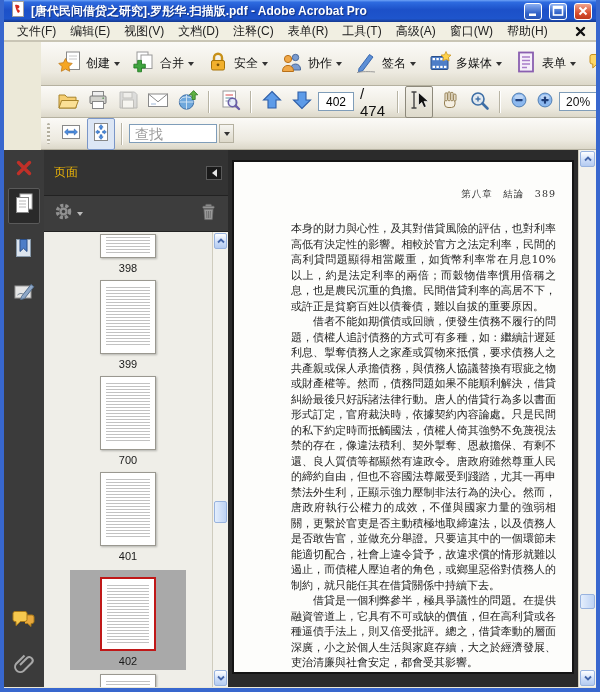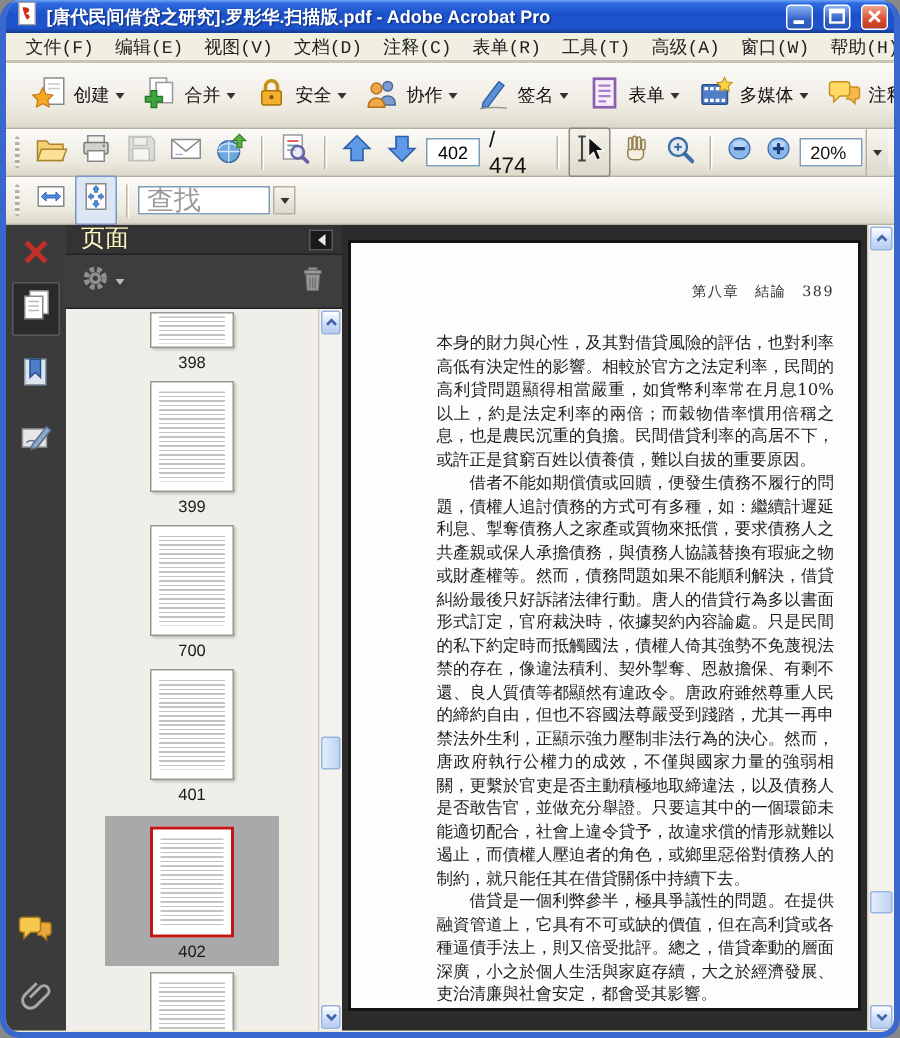--- a/index.html
+++ b/index.html
@@ -1,40 +1,40 @@
 <!DOCTYPE html>
 <html><head>
 <meta charset="utf-8">
 <style>
   * { box-sizing: border-box; margin: 0; padding: 0; }
   html,body { background:#888; }
   body { font-family: "Liberation Sans", sans-serif; }
   .window { position:relative; width:600px; height:692px; background:#ECE9D8;
-    border-left:4px solid #3867CE; border-right:4px solid #3867CE; border-bottom:4px solid #3867CE; overflow:hidden;border-radius:13px; }
+    border-left:4px solid #3867CE; border-right:4px solid #3867CE; border-bottom:4px solid #3867CE; overflow:hidden; }
 
   
   .titlebar { height:22px; display:flex; align-items:center; gap:5px; padding:0 4px 0 6px;
     background:linear-gradient(180deg,#6FA3F7 0%,#2E6BE0 10%,#1C50C8 45%,#1E55CC 85%,#15398F 100%); }
   .title-text { color:#fff; font-weight:bold; font-size:12px; text-shadow:1px 1px 1px #10307E;
     flex:1; white-space:nowrap; overflow:hidden; }
   .win-btn { width:18px; height:17px; border-radius:3px; border:1px solid #fff; display:flex;
     align-items:center; justify-content:center; margin-left:2px; }
   .win-btn.blue { background:linear-gradient(180deg,#8CB0F2,#3263C8 60%,#2A57B8); }
   .win-btn.red  { background:linear-gradient(180deg,#F0A48E,#D94F2E 60%,#C03A1E); }
 
   
   .menubar { height:20px; background:#F1EFE2; border-bottom:2px solid #C9C5B5;
     display:flex; align-items:center; padding:0 6px; font-size:12px; color:#222; }
-  .menu-item { padding:1px 7px; white-space:nowrap;font-family:Liberation Mono, monospace; }
+  .menu-item { padding:1px 7px; white-space:nowrap; }
   .spacer { flex:1; }
   .menu-close { padding:0 4px; display:flex; align-items:center; }
 
   
   .toolbar { display:flex; align-items:center; background:linear-gradient(180deg,#FBFAF7,#EDEAE0 70%,#DCD8C9);
-    border-bottom:1px solid #B5B1A0; padding:0 4px; }
+    border-bottom:1px solid #B5B1A0; padding:0 4px;margin-left:37px; }
   .tb1 { height:44px; justify-content:space-between; padding-right:10px; }
   .tb2 { height:32px; gap:2px; }
   .tb3 { height:32px; gap:2px; }
   .gripper { width:3px; height:70%; margin:0 5px 0 2px; border-radius:2px;
     background:repeating-linear-gradient(180deg,#B3AF9F 0 2px,#F7F5EE 2px 4px); }
   .tb-btn { display:flex; align-items:center; gap:4px; padding:2px 5px; font-size:12px; color:#111;
     border:1px solid transparent; border-radius:2px; white-space:nowrap; }
   .caret { width:0; height:0; border-left:3.5px solid transparent; border-right:3.5px solid transparent;
     border-top:4px solid #333; display:inline-block; }
   .tool-btn { display:flex; align-items:center; justify-content:center; padding:2px;
@@ -43,39 +43,39 @@
   .tool-btn.pressed { background:linear-gradient(180deg,#F3F1EA,#DEDACB); border-color:#8D897B; }
   .tool-btn.active-fit { background:#DCE6F5; border-color:#7A96C8; }
   .tb-sep { width:2px; height:22px; border-left:1px solid #B8B4A4; border-right:1px solid #FFFFFF; margin:0 4px; }
   .page-input { width:36px; height:19px; border:1px solid #7F9DB9; font-size:12px; text-align:center;
     font-family:"Liberation Sans",sans-serif; }
   .page-total { font-size:15px; color:#111; margin:0 6px 0 4px; }
   .combo { display:flex; align-items:center; height:19px; border:1px solid #7F9DB9; background:#fff; }
   .combo .combo-text { font-size:12px; padding:0 6px; color:#111; min-width:40px; }
   .combo-caret-btn { width:15px; height:100%; display:flex; align-items:center; justify-content:center;
     background:linear-gradient(180deg,#F6F5F1,#DDD9CA); border-left:1px solid #B5B1A0; }
-  .find-input { width:88px; height:19px; border:1px solid #7F9DB9; font-size:18px; padding:0 5px;
+  .find-input { width:88px; height:19px; border:1px solid #7F9DB9; font-size:14px; padding:0 5px;
     font-family:"Liberation Sans",sans-serif; }
   .find-input::placeholder { color:#9A9A9A; }
 
   
   .main { position:relative; display:flex; height:537px; }
 
   
   .navstrip { width:40px; background:#3B3B3B; display:flex; flex-direction:column; align-items:center; flex-shrink:0; }
   .strip-close { width:34px; height:32px; display:flex; align-items:center; justify-content:center; margin-top:2px; }
   .strip-btn { width:32px; height:36px; display:flex; align-items:center; justify-content:center;
     margin:4px 0; border:1px solid transparent; border-radius:2px; }
   .strip-btn.selected { background:#2A2A2A; border-color:#5A5A5A; }
   .strip-spacer { flex:1; }
 
   
   .panel { width:184px; display:flex; flex-direction:column; flex-shrink:0; background:#EFEEE8; }
-  .panel-header { height:20px; background:#333333; color:#fef9c3; display:flex; align-items:center;
-    padding:0 6px 0 10px; font-size:16px; border-bottom:1px solid #222; }
+  .panel-header { height:46px; background:#333333; color:#eab308; display:flex; align-items:center;
+    padding:0 6px 0 10px; font-size:12px; border-bottom:1px solid #222; }
   .collapse-btn { margin-left:auto; width:16px; height:14px; background:#1A1A1A; border:1px solid #5A5A5A;
     display:flex; align-items:center; justify-content:center; }
   .collapse-glyph { width:0; height:0; border-top:4px solid transparent; border-bottom:4px solid transparent;
     border-right:5px solid #E8E8E8; }
   .panel-toolbar { height:36px; background:#3D3D3D; display:flex; align-items:center; padding:0 10px;
     border-bottom:1px solid #222; }
   .gear-wrap { display:flex; align-items:center; gap:4px; }
   .gear-wrap .caret { border-top-color:#BBB; }
   .thumb-area { position:relative; flex:1; overflow:hidden; background:#EFEEE8; }
   .thumb-list { position:absolute; left:0; top:0; right:16px; bottom:0; overflow:hidden;
@@ -204,47 +204,47 @@
     <div class="tb-btn">
       <span><svg width="24" height="24" viewBox="0 0 24 24">
             <path d="M5 18.5 L15.5 4.5 l3.5 2.5 L8.5 21 4.5 21.8 z" fill="#5C8FD6" stroke="#2F5FA8" stroke-width="0.9"></path>
             <path d="M3 22.6 c4-1.2 13-1.2 18-0.6" stroke="#999" fill="none"></path>
           </svg></span>
       <span class="tb-label">签名</span>
       <span class="caret"></span>
     </div>
     <div class="tb-btn">
       <span><svg width="24" height="24" viewBox="0 0 24 24">
-            <rect x="5" y="2.5" width="14" height="19" fill="#F6EFFA" stroke="#8A5FB0" stroke-width="1.8"></rect>
-            <g stroke="#A87CC8" stroke-width="1.5">
-              <line x1="8" y1="7" x2="16" y2="7"></line>
-              <line x1="8" y1="10.5" x2="16" y2="10.5"></line>
-              <line x1="8" y1="14" x2="16" y2="14"></line>
-              <line x1="8" y1="17.5" x2="13" y2="17.5"></line>
-            </g>
-          </svg></span>
-      <span class="tb-label">表单</span>
-      <span class="caret"></span>
-    </div>
-    <div class="tb-btn">
-      <span><svg width="24" height="24" viewBox="0 0 24 24">
             <rect x="3" y="6.5" width="17" height="13" rx="1" fill="#4E7EC8" stroke="#2A4E88"></rect>
             <g fill="#fff">
               <rect x="4.6" y="8" width="2.4" height="2.2"></rect>
               <rect x="8.4" y="8" width="2.4" height="2.2"></rect>
               <rect x="12.2" y="8" width="2.4" height="2.2"></rect>
               <rect x="16" y="8" width="2.4" height="2.2"></rect>
               <rect x="4.6" y="15.8" width="2.4" height="2.2"></rect>
               <rect x="8.4" y="15.8" width="2.4" height="2.2"></rect>
               <rect x="12.2" y="15.8" width="2.4" height="2.2"></rect>
               <rect x="16" y="15.8" width="2.4" height="2.2"></rect>
             </g>
             <polygon points="18,1.5 19.5,4.7 23,5.1 20.5,7.5 21.1,10.9 18,9.3 14.9,10.9 15.5,7.5 13,5.1 16.5,4.7" fill="#FFD24A" stroke="#C89018" stroke-width="0.7"></polygon>
           </svg></span>
       <span class="tb-label">多媒体</span>
+      <span class="caret"></span>
+    </div>
+    <div class="tb-btn">
+      <span><svg width="24" height="24" viewBox="0 0 24 24">
+            <rect x="5" y="2.5" width="14" height="19" fill="#F6EFFA" stroke="#8A5FB0" stroke-width="1.8"></rect>
+            <g stroke="#A87CC8" stroke-width="1.5">
+              <line x1="8" y1="7" x2="16" y2="7"></line>
+              <line x1="8" y1="10.5" x2="16" y2="10.5"></line>
+              <line x1="8" y1="14" x2="16" y2="14"></line>
+              <line x1="8" y1="17.5" x2="13" y2="17.5"></line>
+            </g>
+          </svg></span>
+      <span class="tb-label">表单</span>
       <span class="caret"></span>
     </div>
     <div class="tb-btn">
       <span><svg width="24" height="24" viewBox="0 0 24 24">
             <path d="M14 8 h6 a2 2 0 0 1 2 2 v4 a2 2 0 0 1 -2 2 h-1 v3 l-3.2-3 H13" fill="#F8B84E" stroke="#C8921E"></path>
             <path d="M4 4.5 h9.5 a2 2 0 0 1 2 2 v5.5 a2 2 0 0 1 -2 2 H9 l-4.2 4 v-4 H4 a2 2 0 0 1 -2 -2 V6.5 a2 2 0 0 1 2 -2 z" fill="#FFD866" stroke="#C8921E"></path>
           </svg></span>
       <span class="tb-label">注释</span>
 
     </div>

